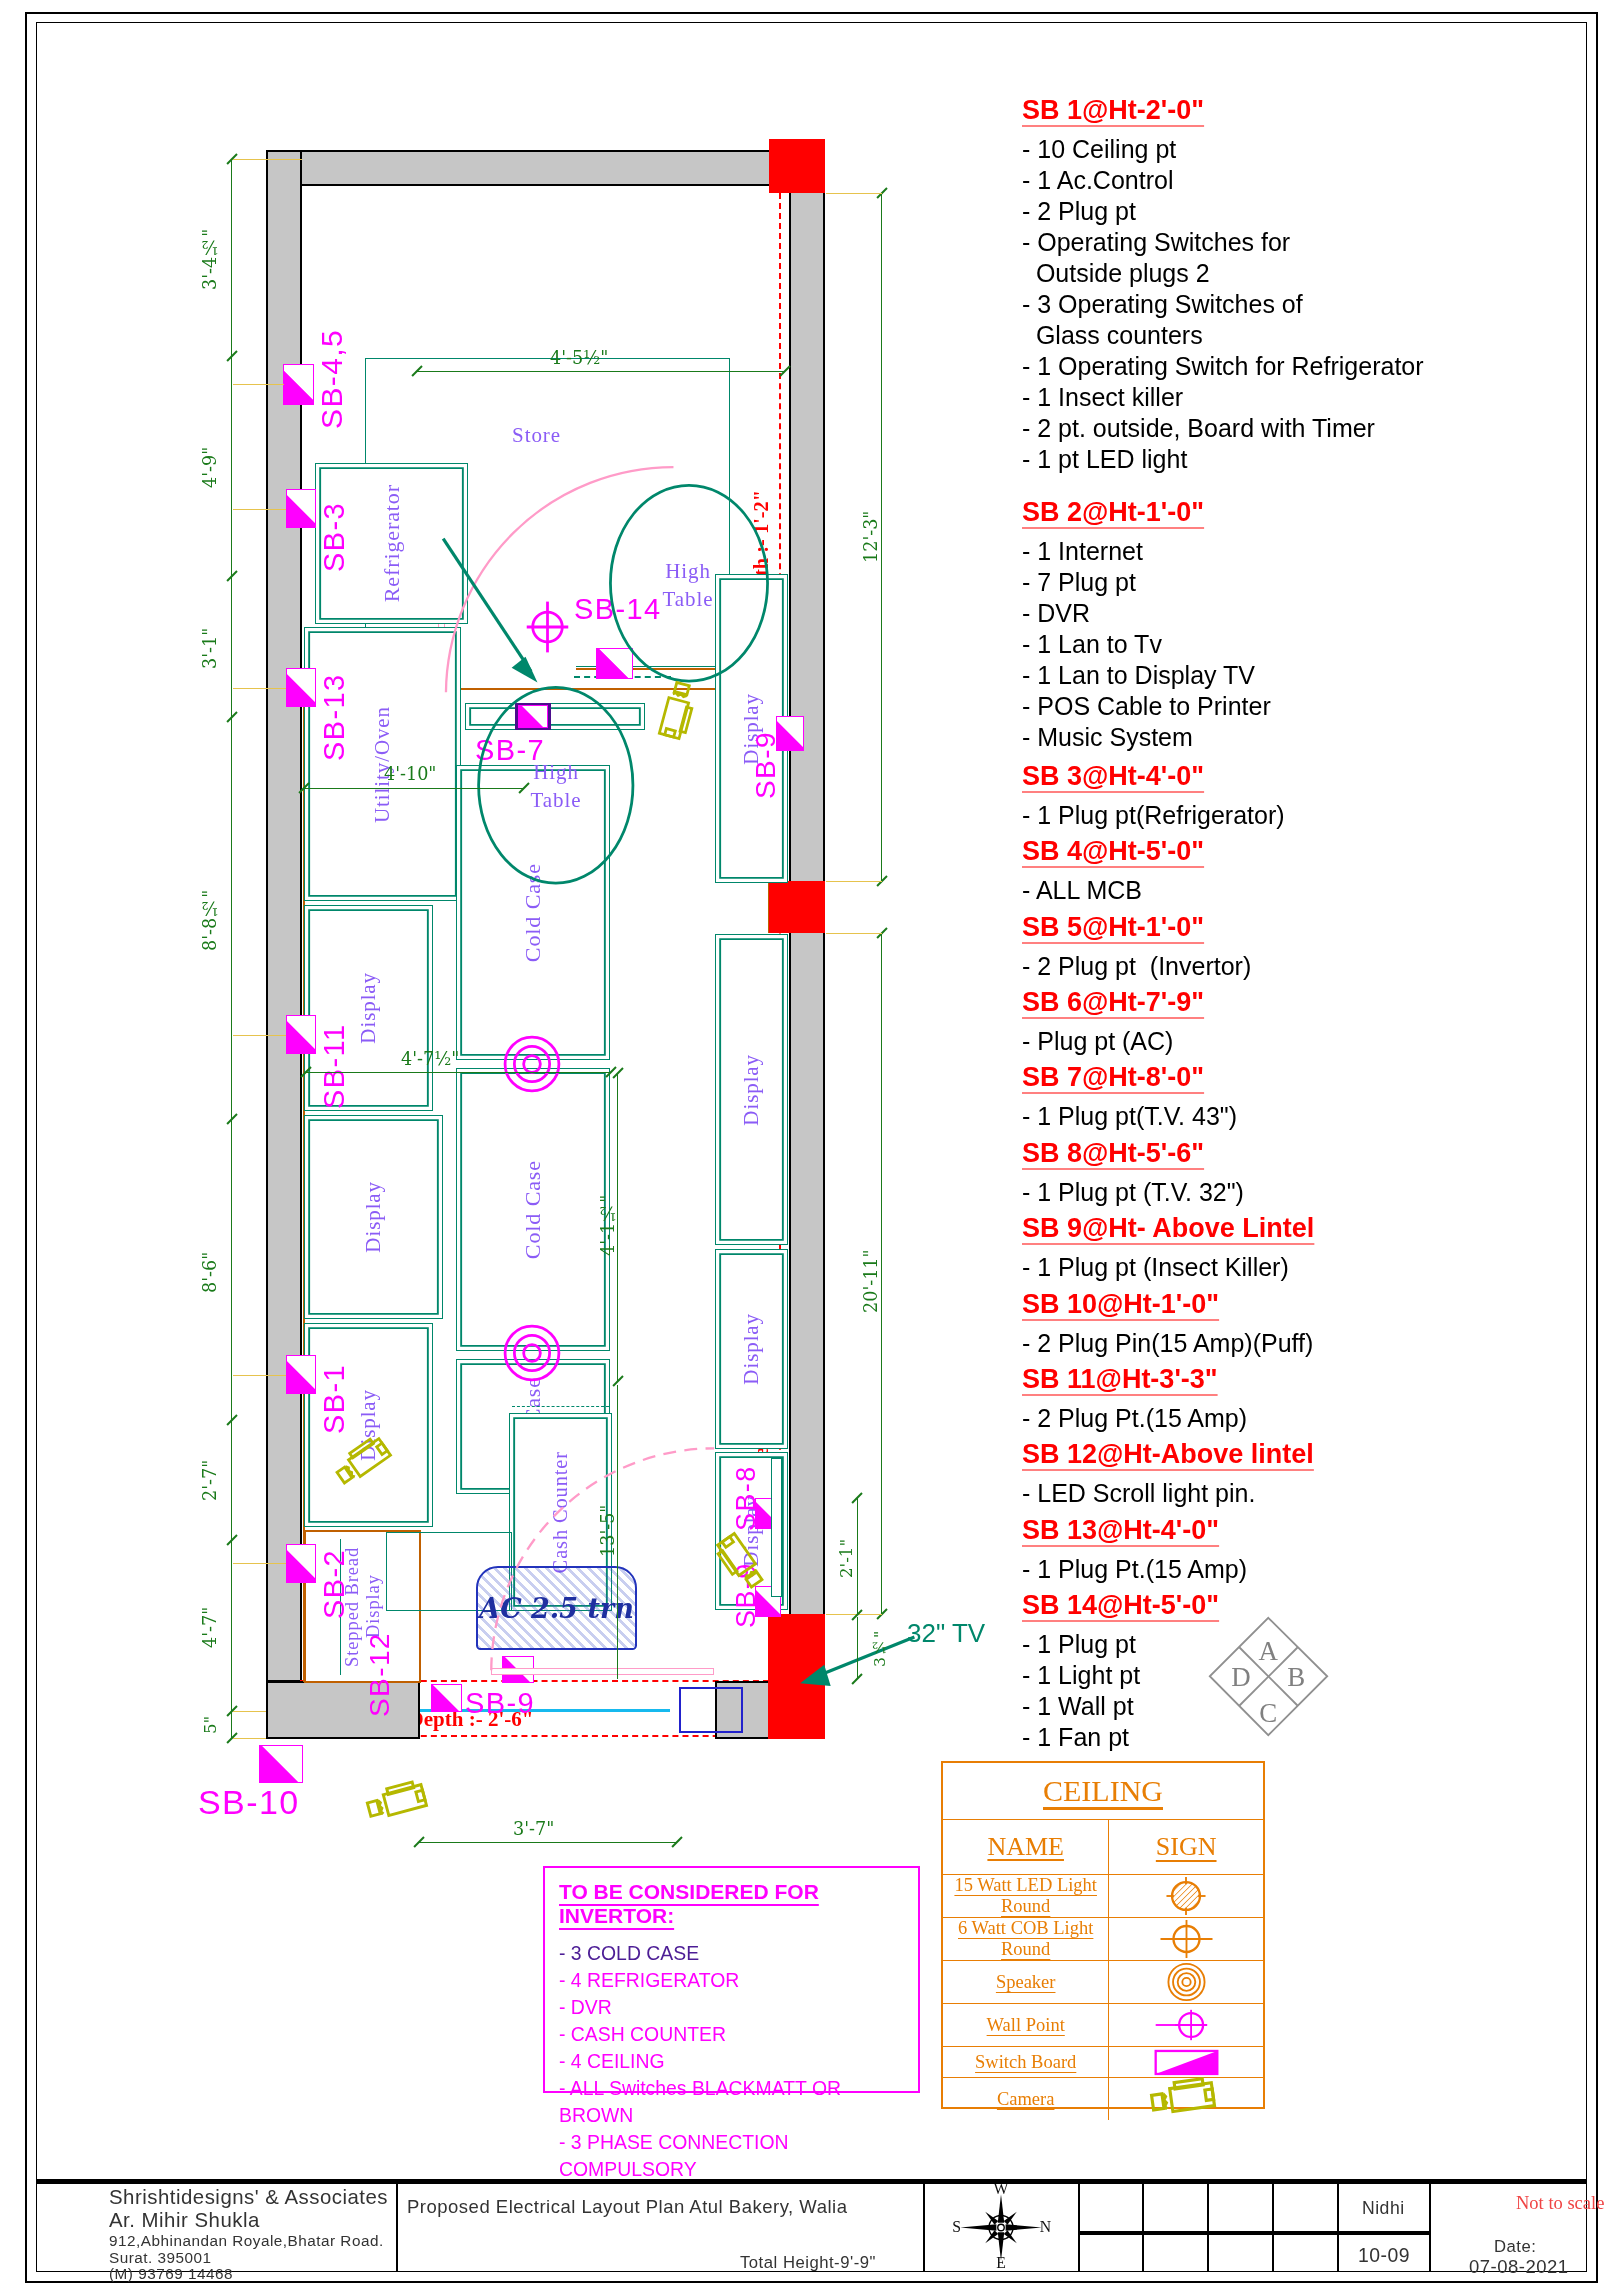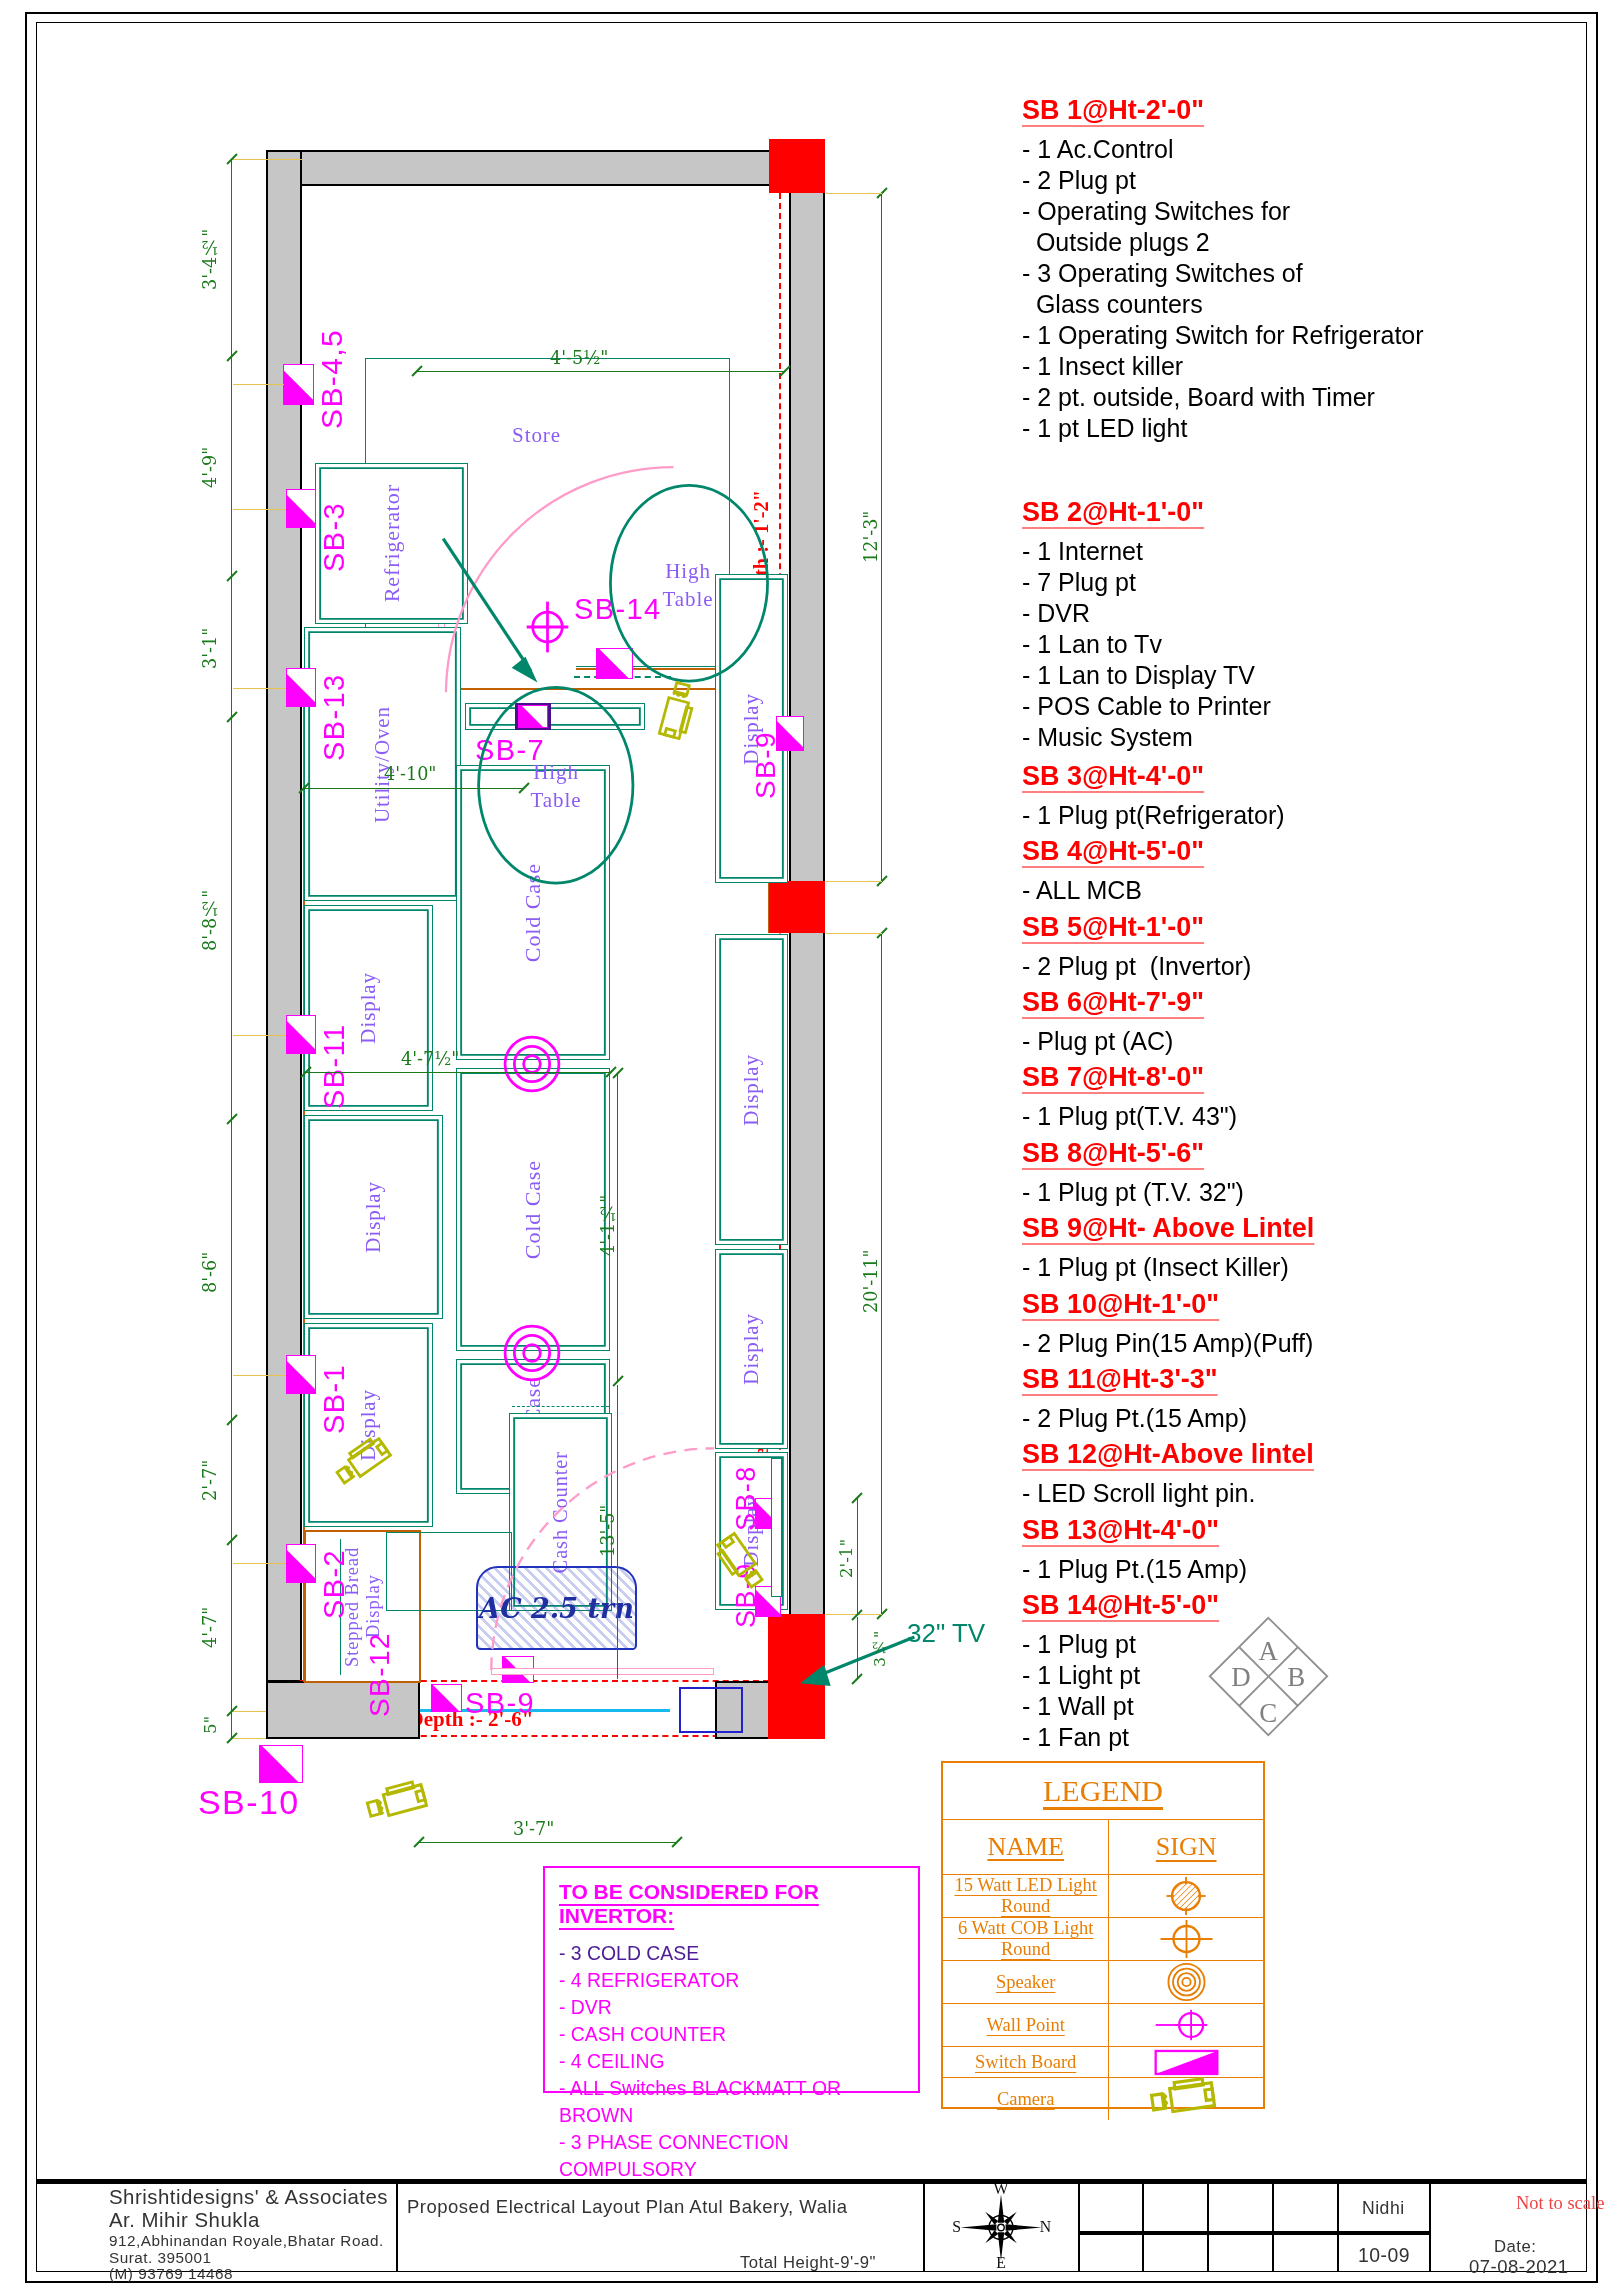--- a/index.html
+++ b/index.html
@@ -340,20 +340,21 @@
 <div class="abs dimline" style="left:857px;top:1498px;width:1.4px;height:117px;"></div>
 <div class="abs tick" style="left:850px;top:1497px;"></div>
 <div class="abs tick" style="left:850px;top:1614px;"></div>
 <div class="abs vtext dimtxt" style="left:836px;top:1512px;height:93px;font-size:16.7px;">2'-1"</div>
 <div class="abs dimline" style="left:857px;top:1617px;width:1.4px;height:62px;"></div>
 <div class="abs tick" style="left:850px;top:1678px;"></div>
 <div class="abs vtext dimtxt" style="left:870px;top:1619px;height:60px;font-size:15.7px;">3½"</div>
 
 <div class="abs note-sec" style="left:1022px;top:95px;">
   <div class="note-head">SB 1@Ht-2'-0"</div>
+  <div class="note-item">- 10 Ceiling pt</div>
   <div class="note-item">- 1 Ac.Control</div>
   <div class="note-item">- 2 Plug pt</div>
   <div class="note-item">- Operating Switches for</div>
   <div class="note-item">  Outside plugs 2</div>
   <div class="note-item">- 3 Operating Switches of</div>
   <div class="note-item">  Glass counters</div>
   <div class="note-item">- 1 Operating Switch for Refrigerator</div>
   <div class="note-item">- 1 Insect killer</div>
   <div class="note-item">- 2 pt. outside, Board with Timer</div>
   <div class="note-item">- 1 pt LED light</div>
@@ -440,21 +441,21 @@
   <div style="color:#FF00FF;font-size:19.4px;line-height:27px;">- 4 REFRIGERATOR</div>
   <div style="color:#FF00FF;font-size:19.4px;line-height:27px;">- DVR</div>
   <div style="color:#FF00FF;font-size:19.4px;line-height:27px;">- CASH COUNTER</div>
   <div style="color:#FF00FF;font-size:19.4px;line-height:27px;">- 4 CEILING</div>
   <div style="color:#FF00FF;font-size:19.4px;line-height:27px;">- ALL Switches BLACKMATT OR BROWN</div>
   <div style="color:#FF00FF;font-size:19.4px;line-height:27px;">-  3 PHASE CONNECTION COMPULSORY</div>
 </div>
 
 <div class="abs legend-grid" style="left:941px;top:1761px;width:324px;height:348px;">
   <div style="display:flex;align-items:center;justify-content:center;">
-    <span style="font-size:30px;text-decoration:underline;text-underline-offset:5.6px;">LEGEND</span>
+    <span style="font-size:30px;text-decoration:underline;text-underline-offset:5.6px;">CEILING</span>
   </div>
   <div class="lg-row">
     <div class="lg-cell lg-name" style="font-size:26px;">
         <span>NAME</span>
       </div>
     <div class="lg-cell">
         <span style="font-size:26px;text-decoration:underline;text-underline-offset:4.6px;">SIGN</span>
       </div>
   </div>
   <div class="lg-row">

